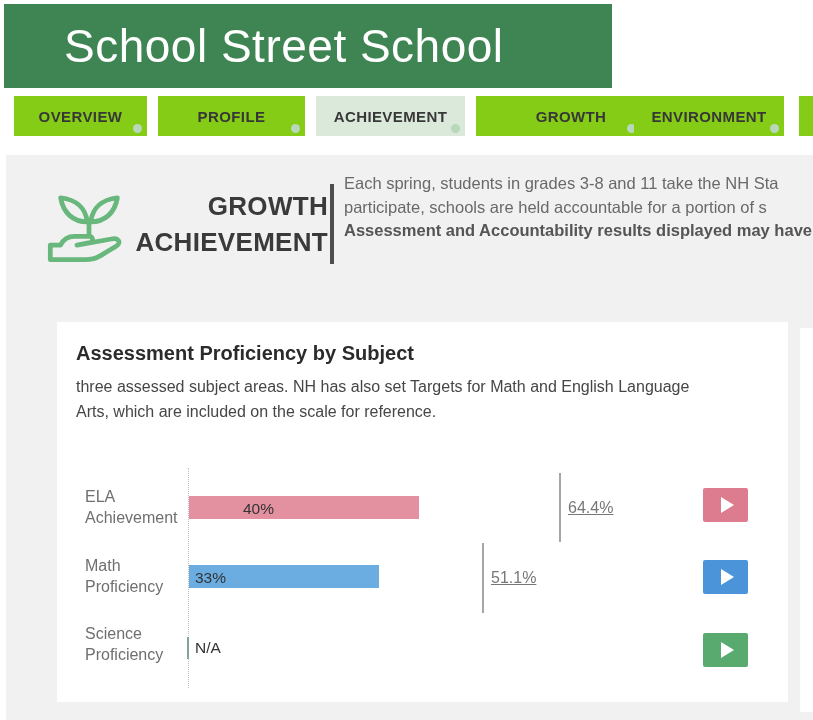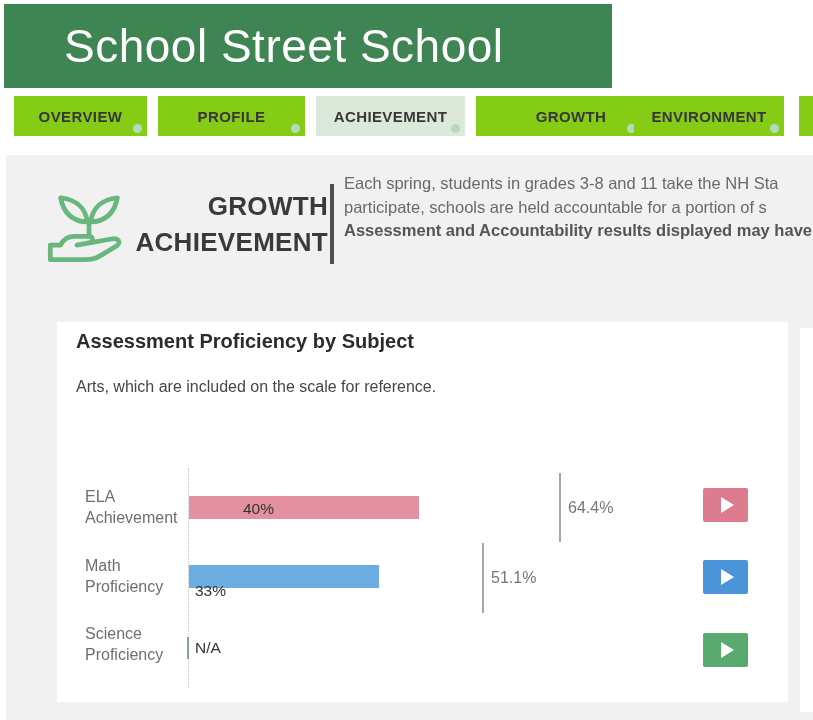--- a/index.html
+++ b/index.html
@@ -30,33 +30,33 @@
                  font-weight:bold;font-size:26px;line-height:36px;letter-spacing:0.3px;}
   .intro-divider{left:330px;top:184px;width:4px;height:80px;background:#4e4e4e;}
   .intro-text{left:344px;top:172px;width:469px;height:130px;overflow:hidden;}
   .intro-text .ln{white-space:nowrap;font-size:16.5px;line-height:23.6px;color:#696969;}
   .intro-text .ln.bold{font-weight:bold;color:#555;}
 
   
   .card{left:57px;top:322px;width:731px;height:380px;background:#fff;}
   .sliver-card{left:800px;top:328px;width:13px;height:384px;background:#fff;}
 
-  .card-title{position:absolute;left:19px;top:8px;font-size:20px;font-weight:bold;color:#2b2b2b;}
+  .card-title{position:absolute;left:19px;top:20px;font-size:20px;font-weight:bold;color:#2b2b2b;}
   .card-desc{position:absolute;left:19px;top:52px;width:700px;}
   .card-desc .ln{font-size:16px;line-height:25px;color:#464646;white-space:nowrap;}
 
   
   .axis-line{position:absolute;left:131px;top:146px;height:220px;width:0;
              border-left:1px dotted #c2c2c2;}
   .row-label{position:absolute;left:28px;width:100px;font-size:16px;line-height:21px;color:#6f6f6f;}
   .bar{position:absolute;left:132px;height:23px;}
   .bar-value{position:absolute;font-size:15.5px;color:#333;}
   .na-tick{position:absolute;left:130px;width:2px;height:22px;background:#84a496;}
   .target-line{position:absolute;width:2px;background:#a6a6a6;}
-  .target-label{position:absolute;font-size:16px;color:#777;}
+  .target-label{position:absolute;font-size:16px;color:#777;text-decoration:underline;}
   .play-btn{position:absolute;left:646px;width:45px;height:34px;border-radius:2px;
             display:flex;align-items:center;justify-content:center;cursor:pointer;}
   .play-tri{width:0;height:0;border-left:13px solid #fff;
             border-top:8px solid transparent;border-bottom:8px solid transparent;margin-left:4px;}
 </style>
 </head>
 <body>
 
 <header class="abs banner">
   <h1>School Street School</h1>
@@ -106,35 +106,36 @@
 
 <div class="abs intro-text">
   <div class="ln">Each spring, students in grades 3-8 and 11 take the NH Sta</div>
   <div class="ln">participate, schools are held accountable for a portion of s</div>
   <div class="ln bold">Assessment and Accountability results displayed may have</div>
 </div>
 
 <div class="abs card">
   <div class="card-title">Assessment Proficiency by Subject</div>
   <div class="card-desc">
+    <div class="ln">three assessed subject areas. NH has also set Targets for Math and English Language</div>
     <div class="ln">Arts, which are included on the scale for reference.</div>
   </div>
   <div class="axis-line"></div>
   <div>
       <div class="row-label" style="top: 164px;">ELA Achievement</div>
       <div class="bar" style="top: 174px; width: 230px; background: rgb(227, 145, 161);"></div>
       <div class="bar-value" style="left: 138px; top: 178px; margin-left: 48px;">40%</div>
       <div class="target-line" style="left: 502px; top: 151px; height: 69px;"></div>
       <div class="target-label" style="left: 511px; top: 176.5px;">64.4%</div>
       <div class="play-btn" style="top: 166px; background: rgb(222, 124, 143);">
         <div class="play-tri"></div>
       </div>
       <div class="row-label" style="top: 233px;">Math Proficiency</div>
       <div class="bar" style="top: 243px; width: 190px; background: rgb(107, 173, 225);"></div>
-      <div class="bar-value" style="left: 138px; top: 247px; margin-top: 13px;">33%</div>
+      <div class="bar-value" style="left: 138px; top: 247px;">33%</div>
       <div class="target-line" style="left: 425px; top: 221px; height: 70px;"></div>
       <div class="target-label" style="left: 434px; top: 247px;">51.1%</div>
       <div class="play-btn" style="top: 238px; background: rgb(75, 148, 218);">
         <div class="play-tri"></div>
       </div>
       <div class="row-label" style="top: 301px;">Science Proficiency</div>
       <div class="na-tick" style="top: 315px;"></div>
       <div class="bar-value" style="left: 138px; top: 317px;">N/A</div>
       <div class="play-btn" style="top: 311px; background: rgb(88, 170, 111);">
         <div class="play-tri"></div>

